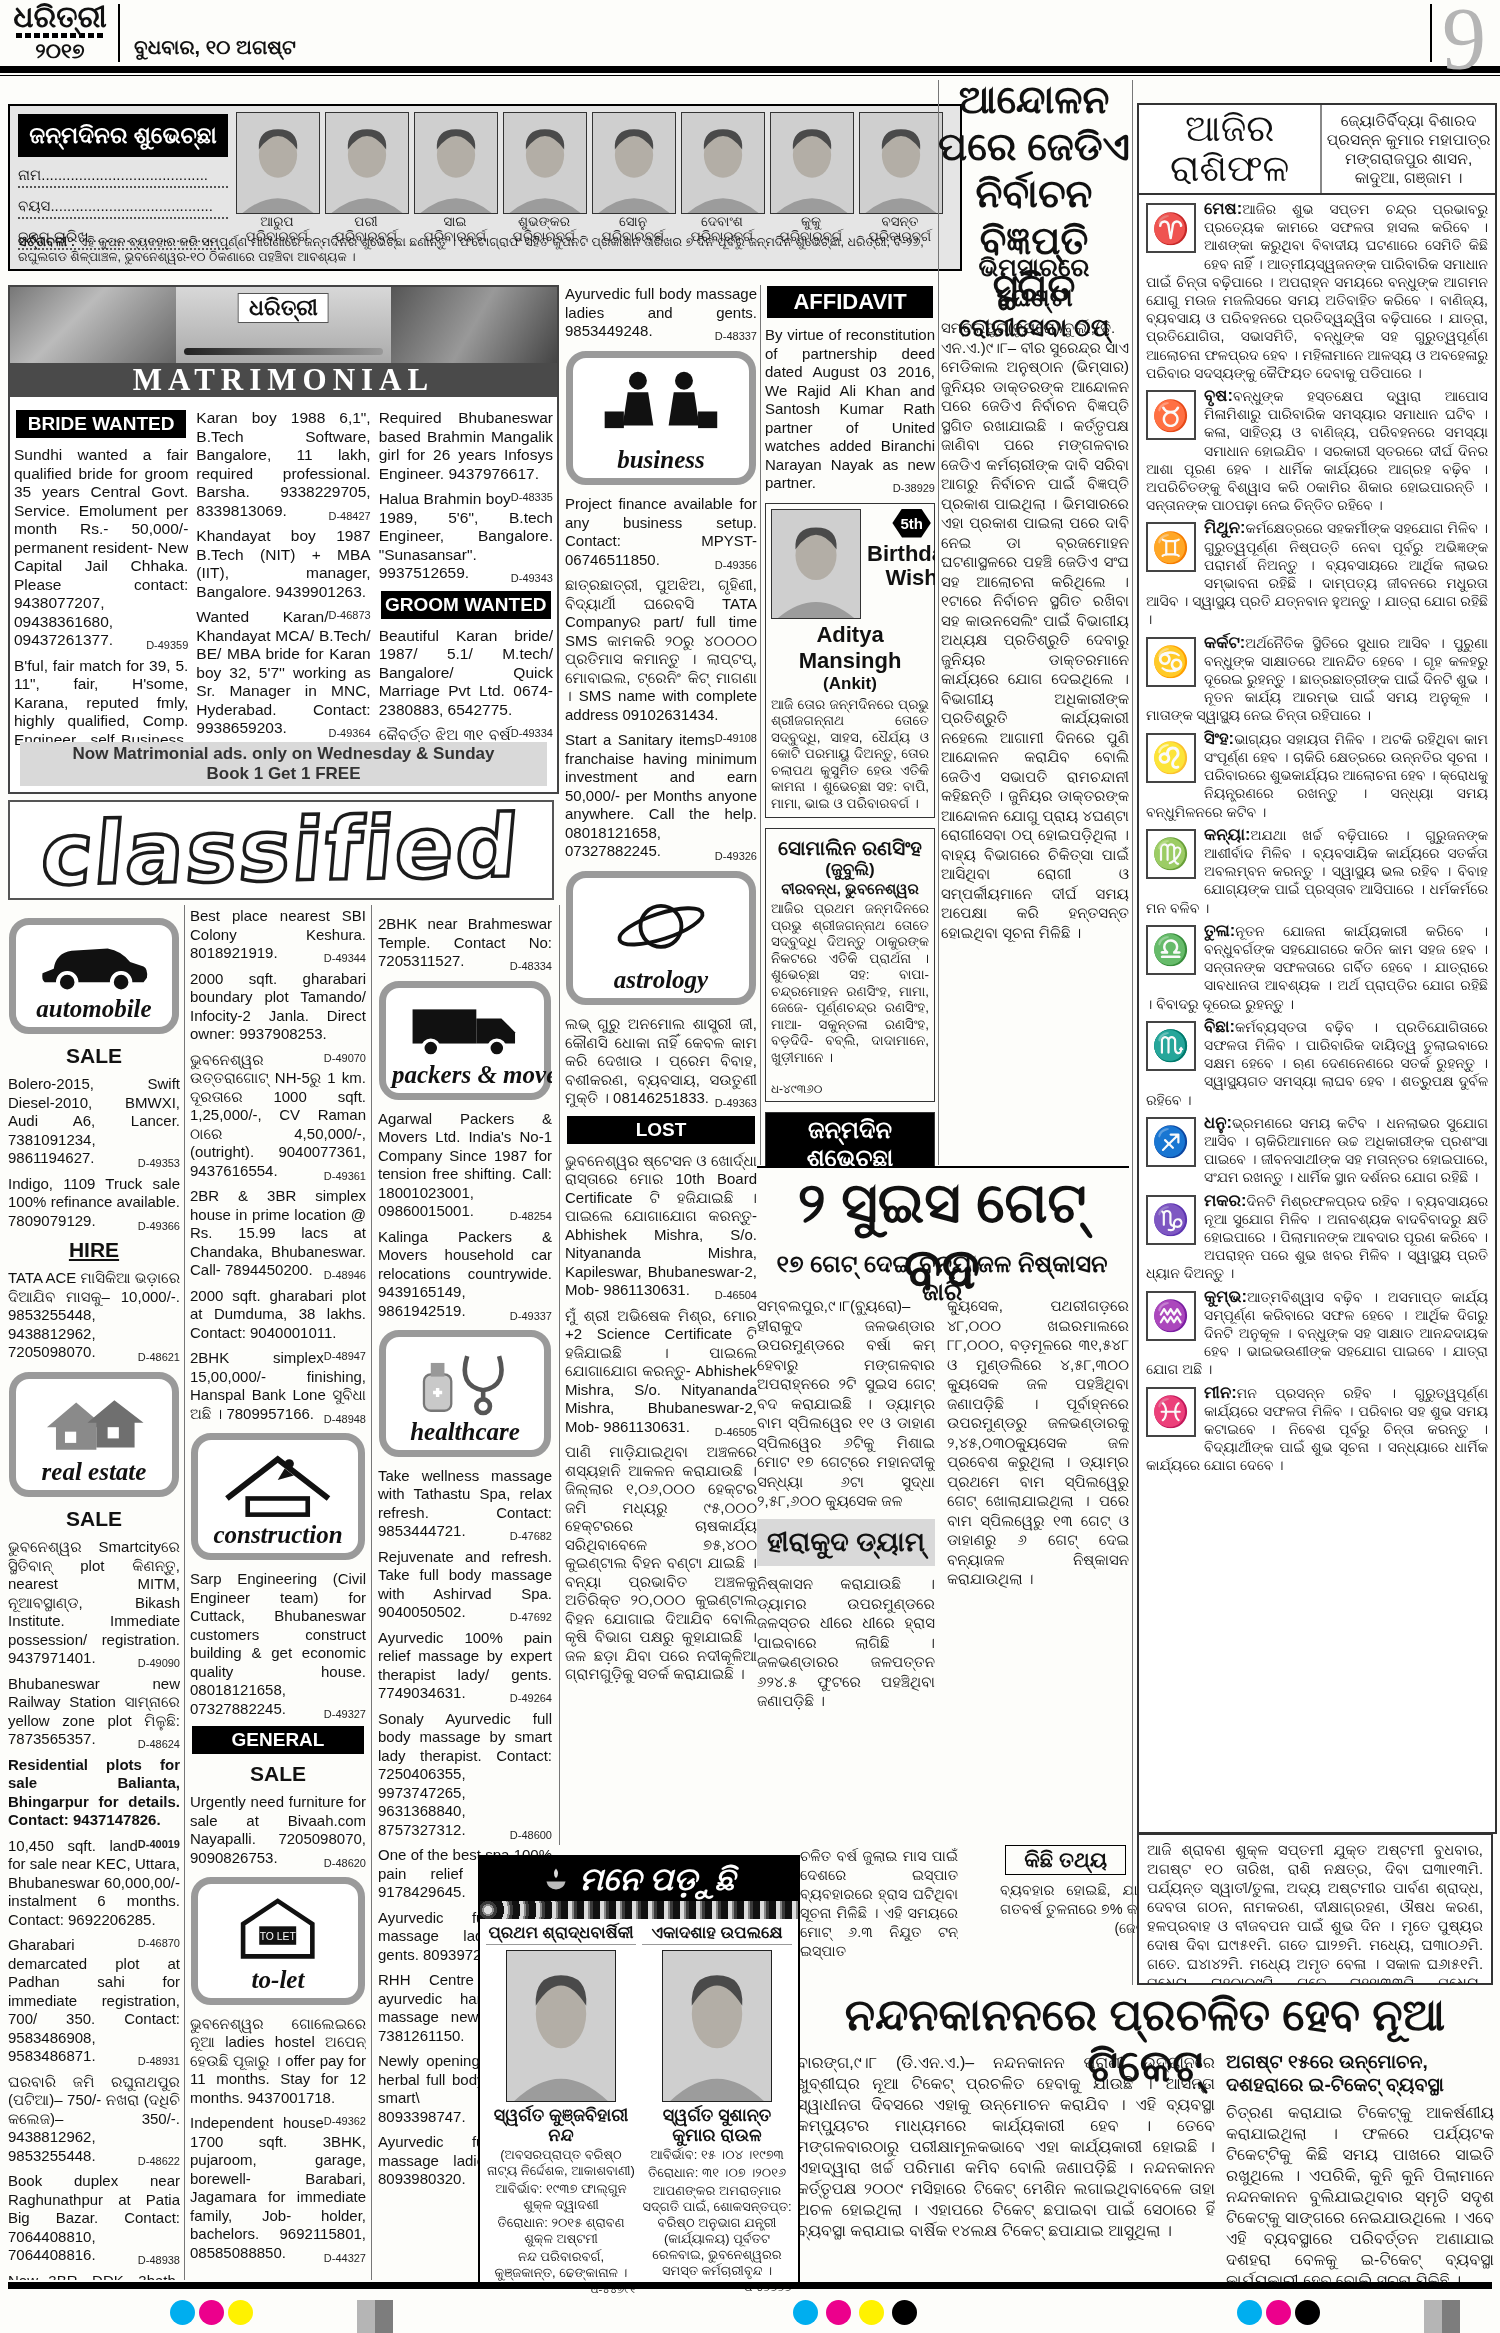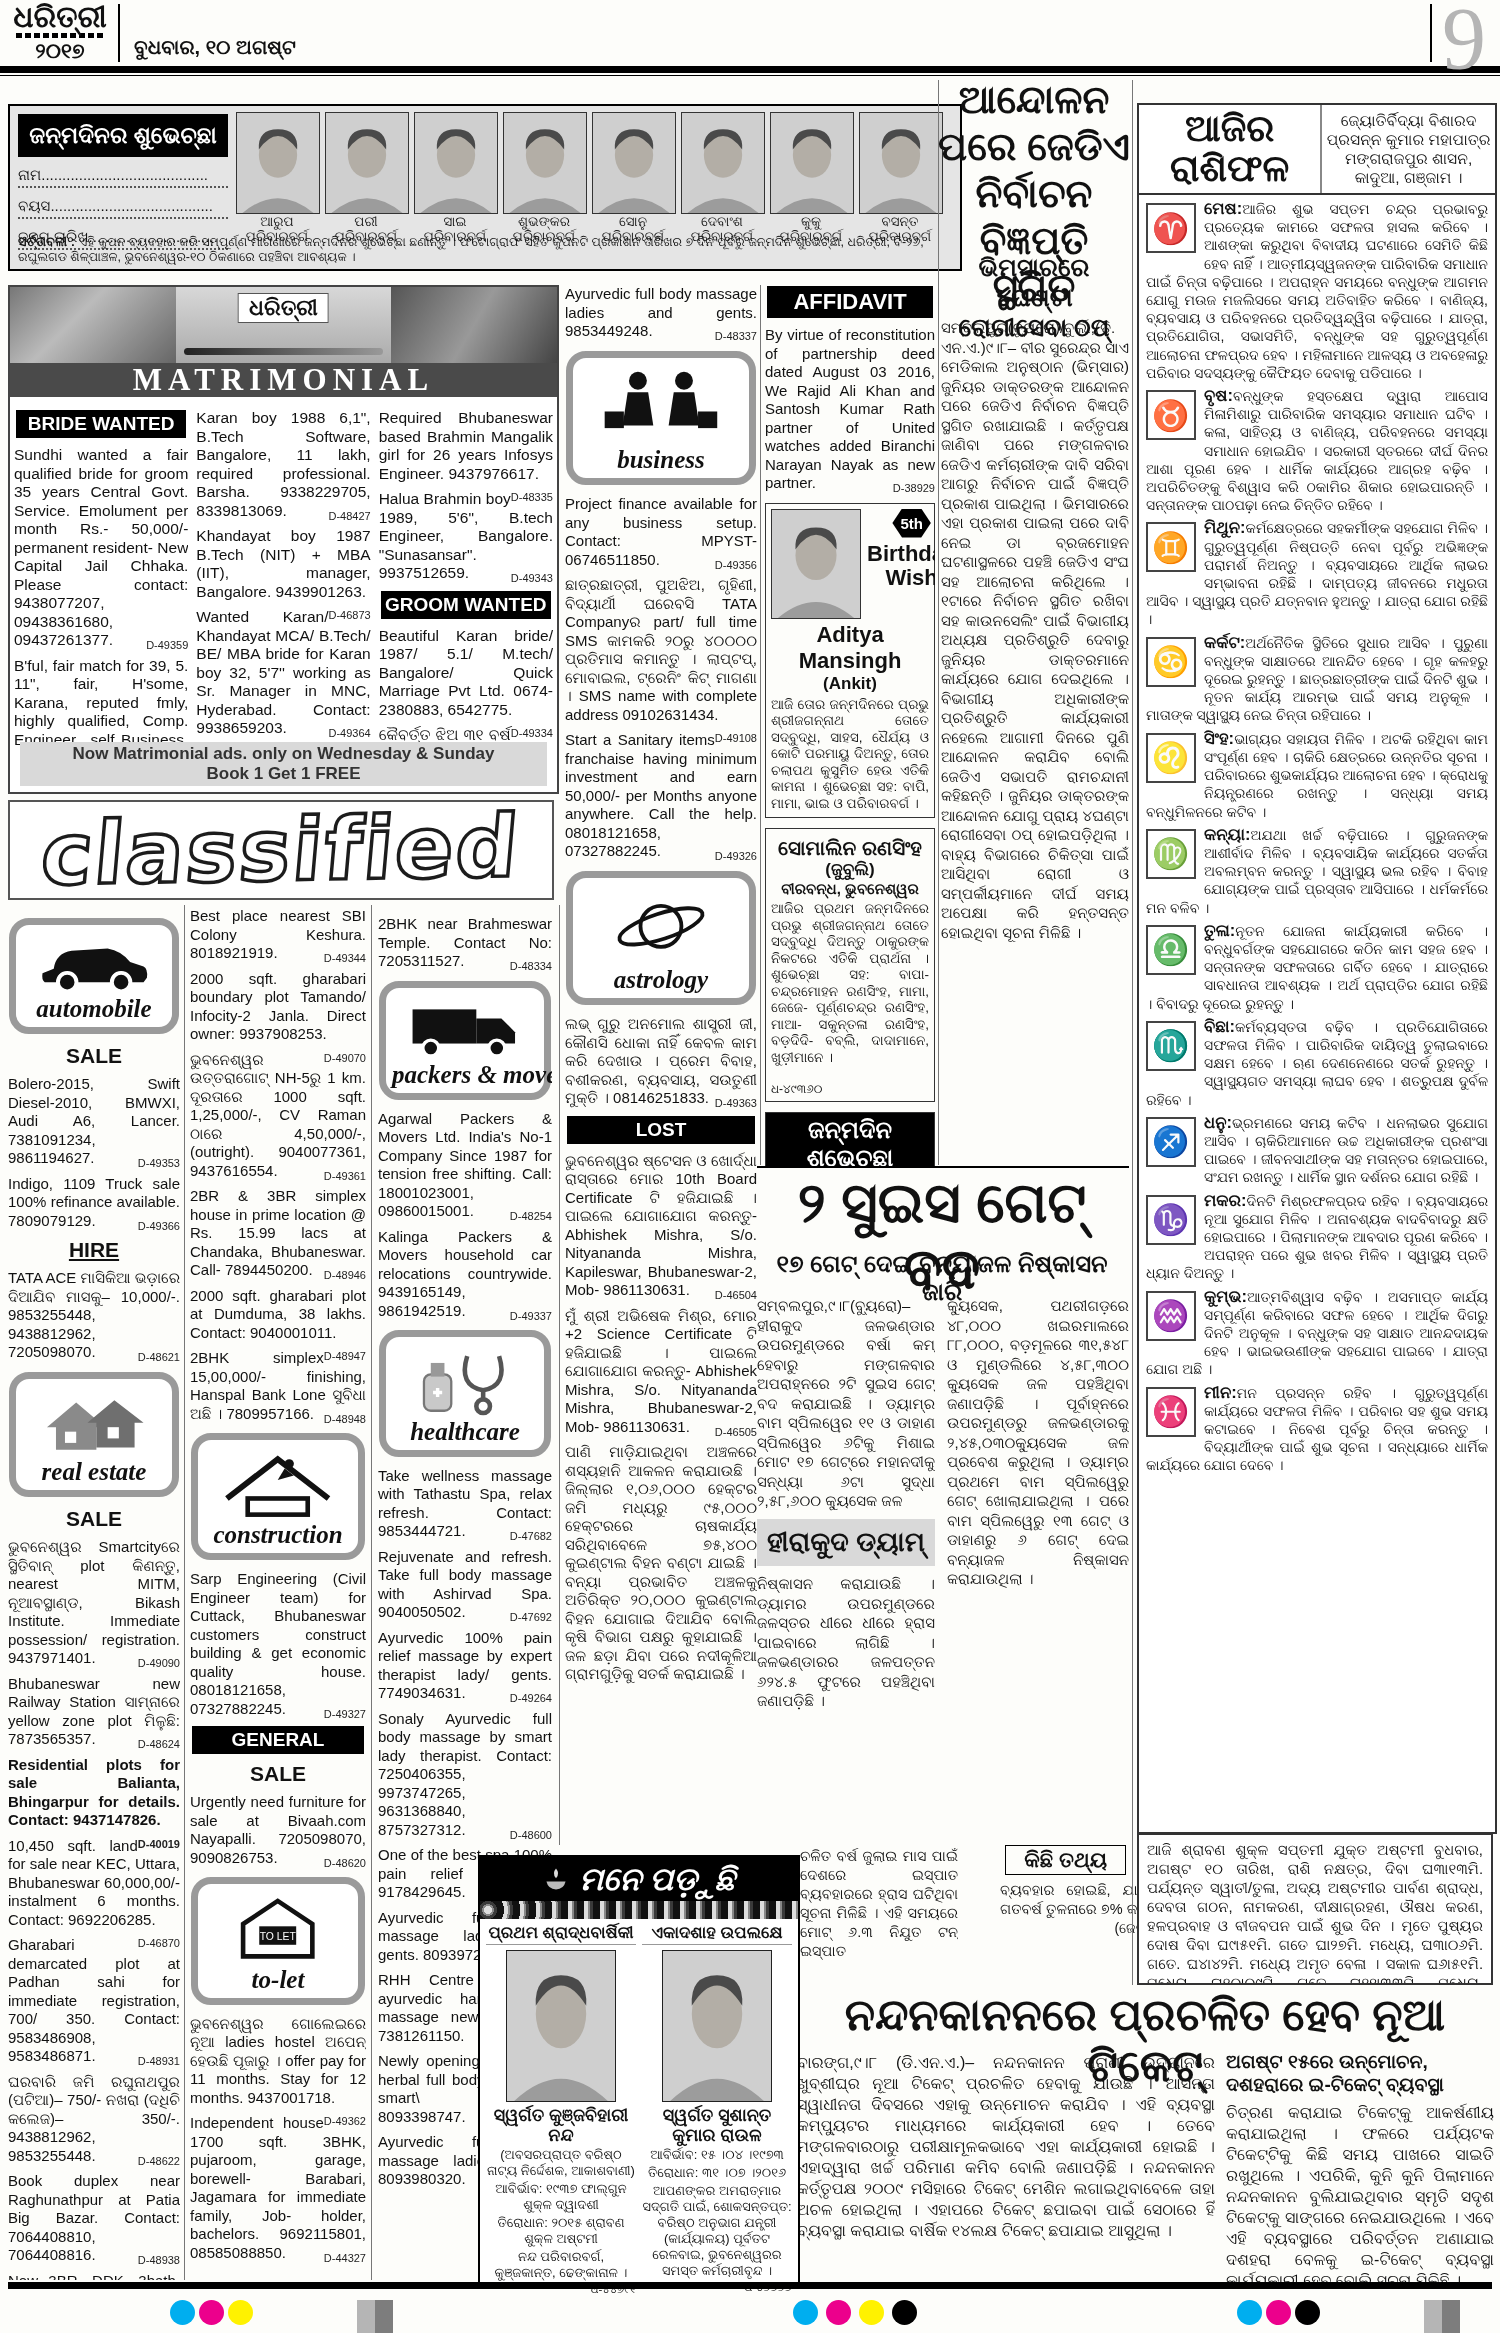--- a/index.html
+++ b/index.html
@@ -87,21 +87,21 @@
   .n2-c2{position:absolute;left:947px;top:1296px;width:182px;height:546px;overflow:hidden;}
   .n2-label{background:#d9d9d9;font-weight:bold;font-size:27px;text-align:center;padding:14px 2px;margin:8px 0;}
   .facts{position:absolute;left:800px;top:1845px;width:330px;height:145px;}
   .facts-title{position:absolute;right:4px;top:0;border:1.5px solid #000;font-weight:bold;font-size:21px;padding:2px 18px;}
   .facts-a{position:absolute;left:0;top:2px;width:158px;height:140px;overflow:hidden;font-size:14.5px;line-height:19px;text-align:justify;}
   .facts-b{position:absolute;left:184px;top:36px;width:160px;height:106px;overflow:hidden;font-size:14.5px;line-height:19px;text-align:justify;margin-left:16px;}
   .facts-sign{text-align:right;font-size:14px;}
   
   .horo{position:absolute;left:1137px;top:103px;width:356px;height:1727px;border:2px solid #333;background:#fff;overflow:hidden;}
   .horo-hd{display:flex;border-bottom:2px solid #333;}
-  .horo-title{flex:1.1;text-align:center;font-weight:bold;font-size:37px;line-height:40px;padding:4px 0;border-right:2px solid #888;}
+  .horo-title{flex:1.1;text-align:center;font-weight:normal;font-size:37px;line-height:40px;padding:4px 0;border-right:2px solid #888;}
   .horo-credit{flex:1;font-size:15.5px;line-height:19px;text-align:center;padding:6px 4px;}
   .horo-list{padding:4px 7px;}
   .he{margin-bottom:4px;overflow:hidden;}
   .he-icon{float:left;width:46px;height:46px;border:2px solid #444;margin:4px 8px 2px 0;
            display:flex;align-items:center;justify-content:center;font-size:30px;color:#666;background:#fff;}
   .he-text{font-size:14px;line-height:18.2px;text-align:justify;}
   .he-sign{font-weight:bold;font-size:16.5px;}
   
   .pancha{position:absolute;left:1137px;top:1833px;width:356px;height:152px;border:2px solid #333;background:#fff;
           font-size:14.8px;line-height:19px;text-align:justify;padding:6px 8px;box-sizing:border-box;overflow:hidden;}

